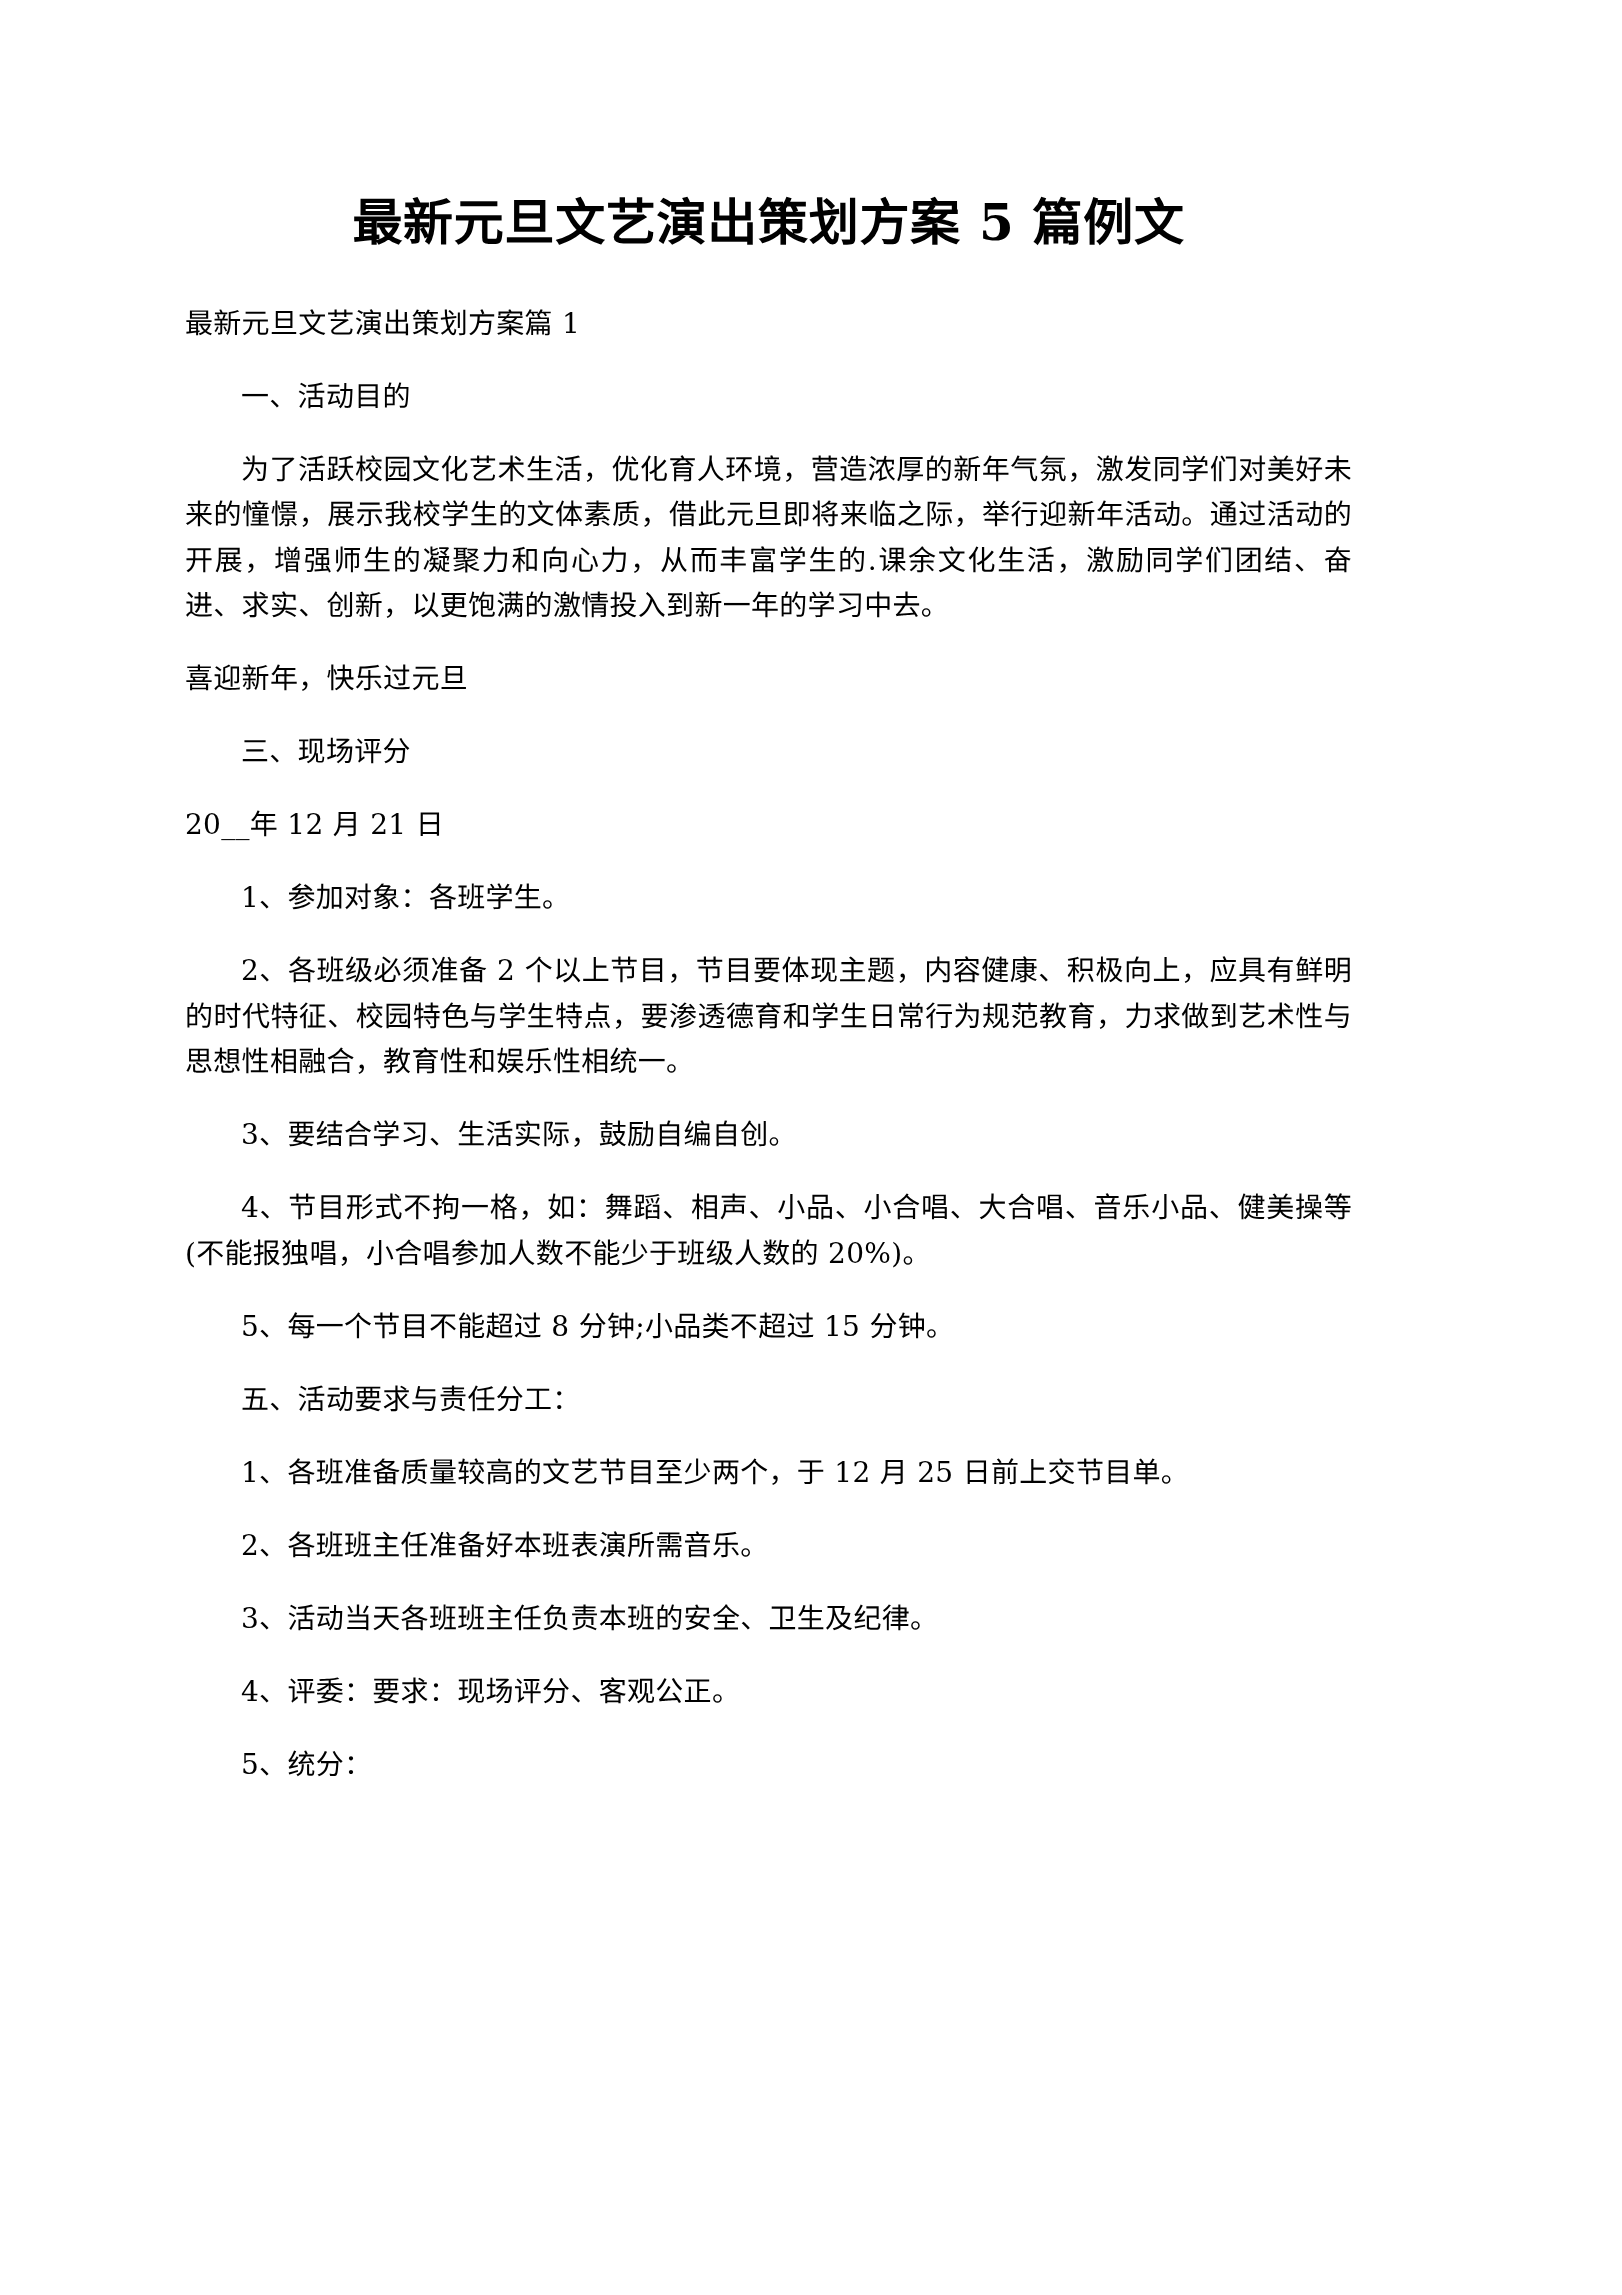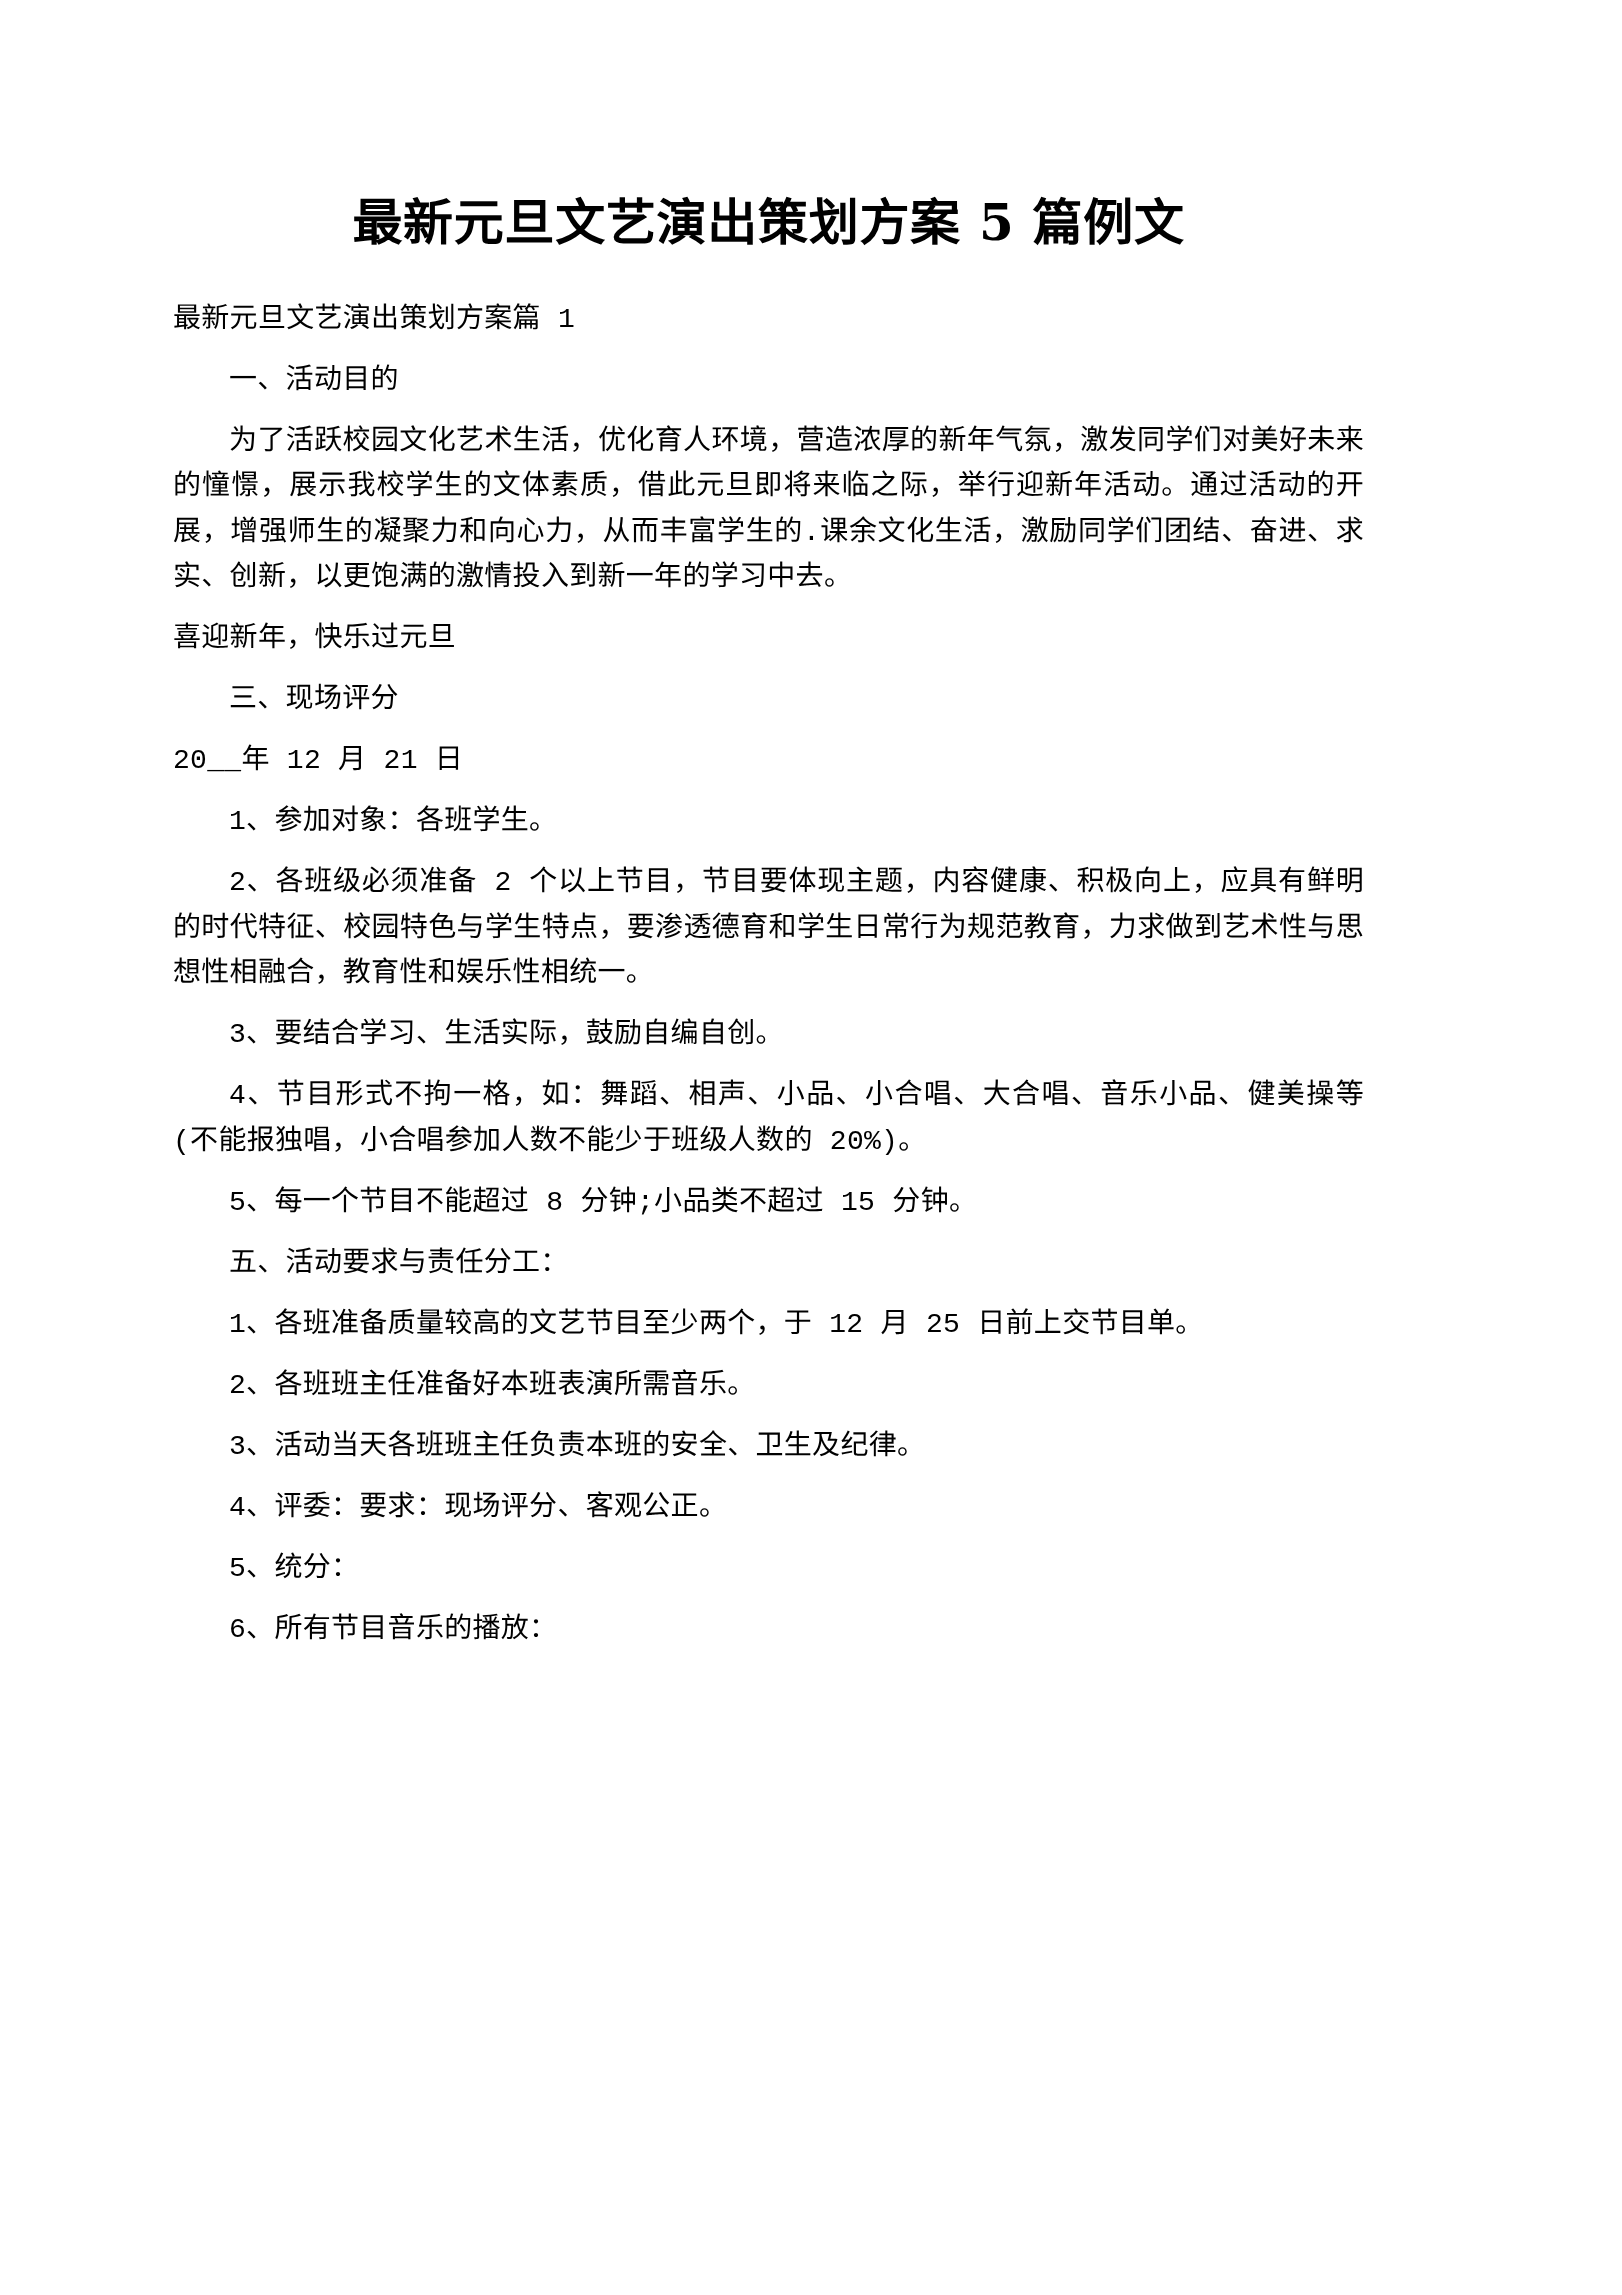--- a/index.html
+++ b/index.html
@@ -39,26 +39,25 @@
     text-align: center;
     letter-spacing: 0.7px;
     margin: 8px;
     padding-top: 185px;
     white-space: nowrap;
   }
 
   .para {
     font-size: 28px;
     line-height: 1.62;
-    margin: 0;
+    margin: 12px;
     padding-top: 15.7px;
     text-align: justify;
     text-justify: inter-ideograph;
     letter-spacing: 0.3px;
-    font-family: Liberation Mono, monospace;
   }
   .para.indent {
     text-indent: 2em;
   }
   .para.noindent {
     text-indent: 0;
   }
   .para.first-after-title {
     padding-top: 37px;
   }
@@ -101,17 +100,16 @@
     <p class="para indent">1、各班准备质量较高的文艺节目至少两个，于 12 月 25 日前上交节目单。</p>
 
     <p class="para indent">2、各班班主任准备好本班表演所需音乐。</p>
 
     <p class="para indent">3、活动当天各班班主任负责本班的安全、卫生及纪律。</p>
 
     <p class="para indent">4、评委：要求：现场评分、客观公正。</p>
 
     <p class="para indent">5、统分：</p>
 
-    <p class="para indent">6、所有节目音乐的播放：</p>
 
   </div>
 </div>
 
 
 </body></html>

